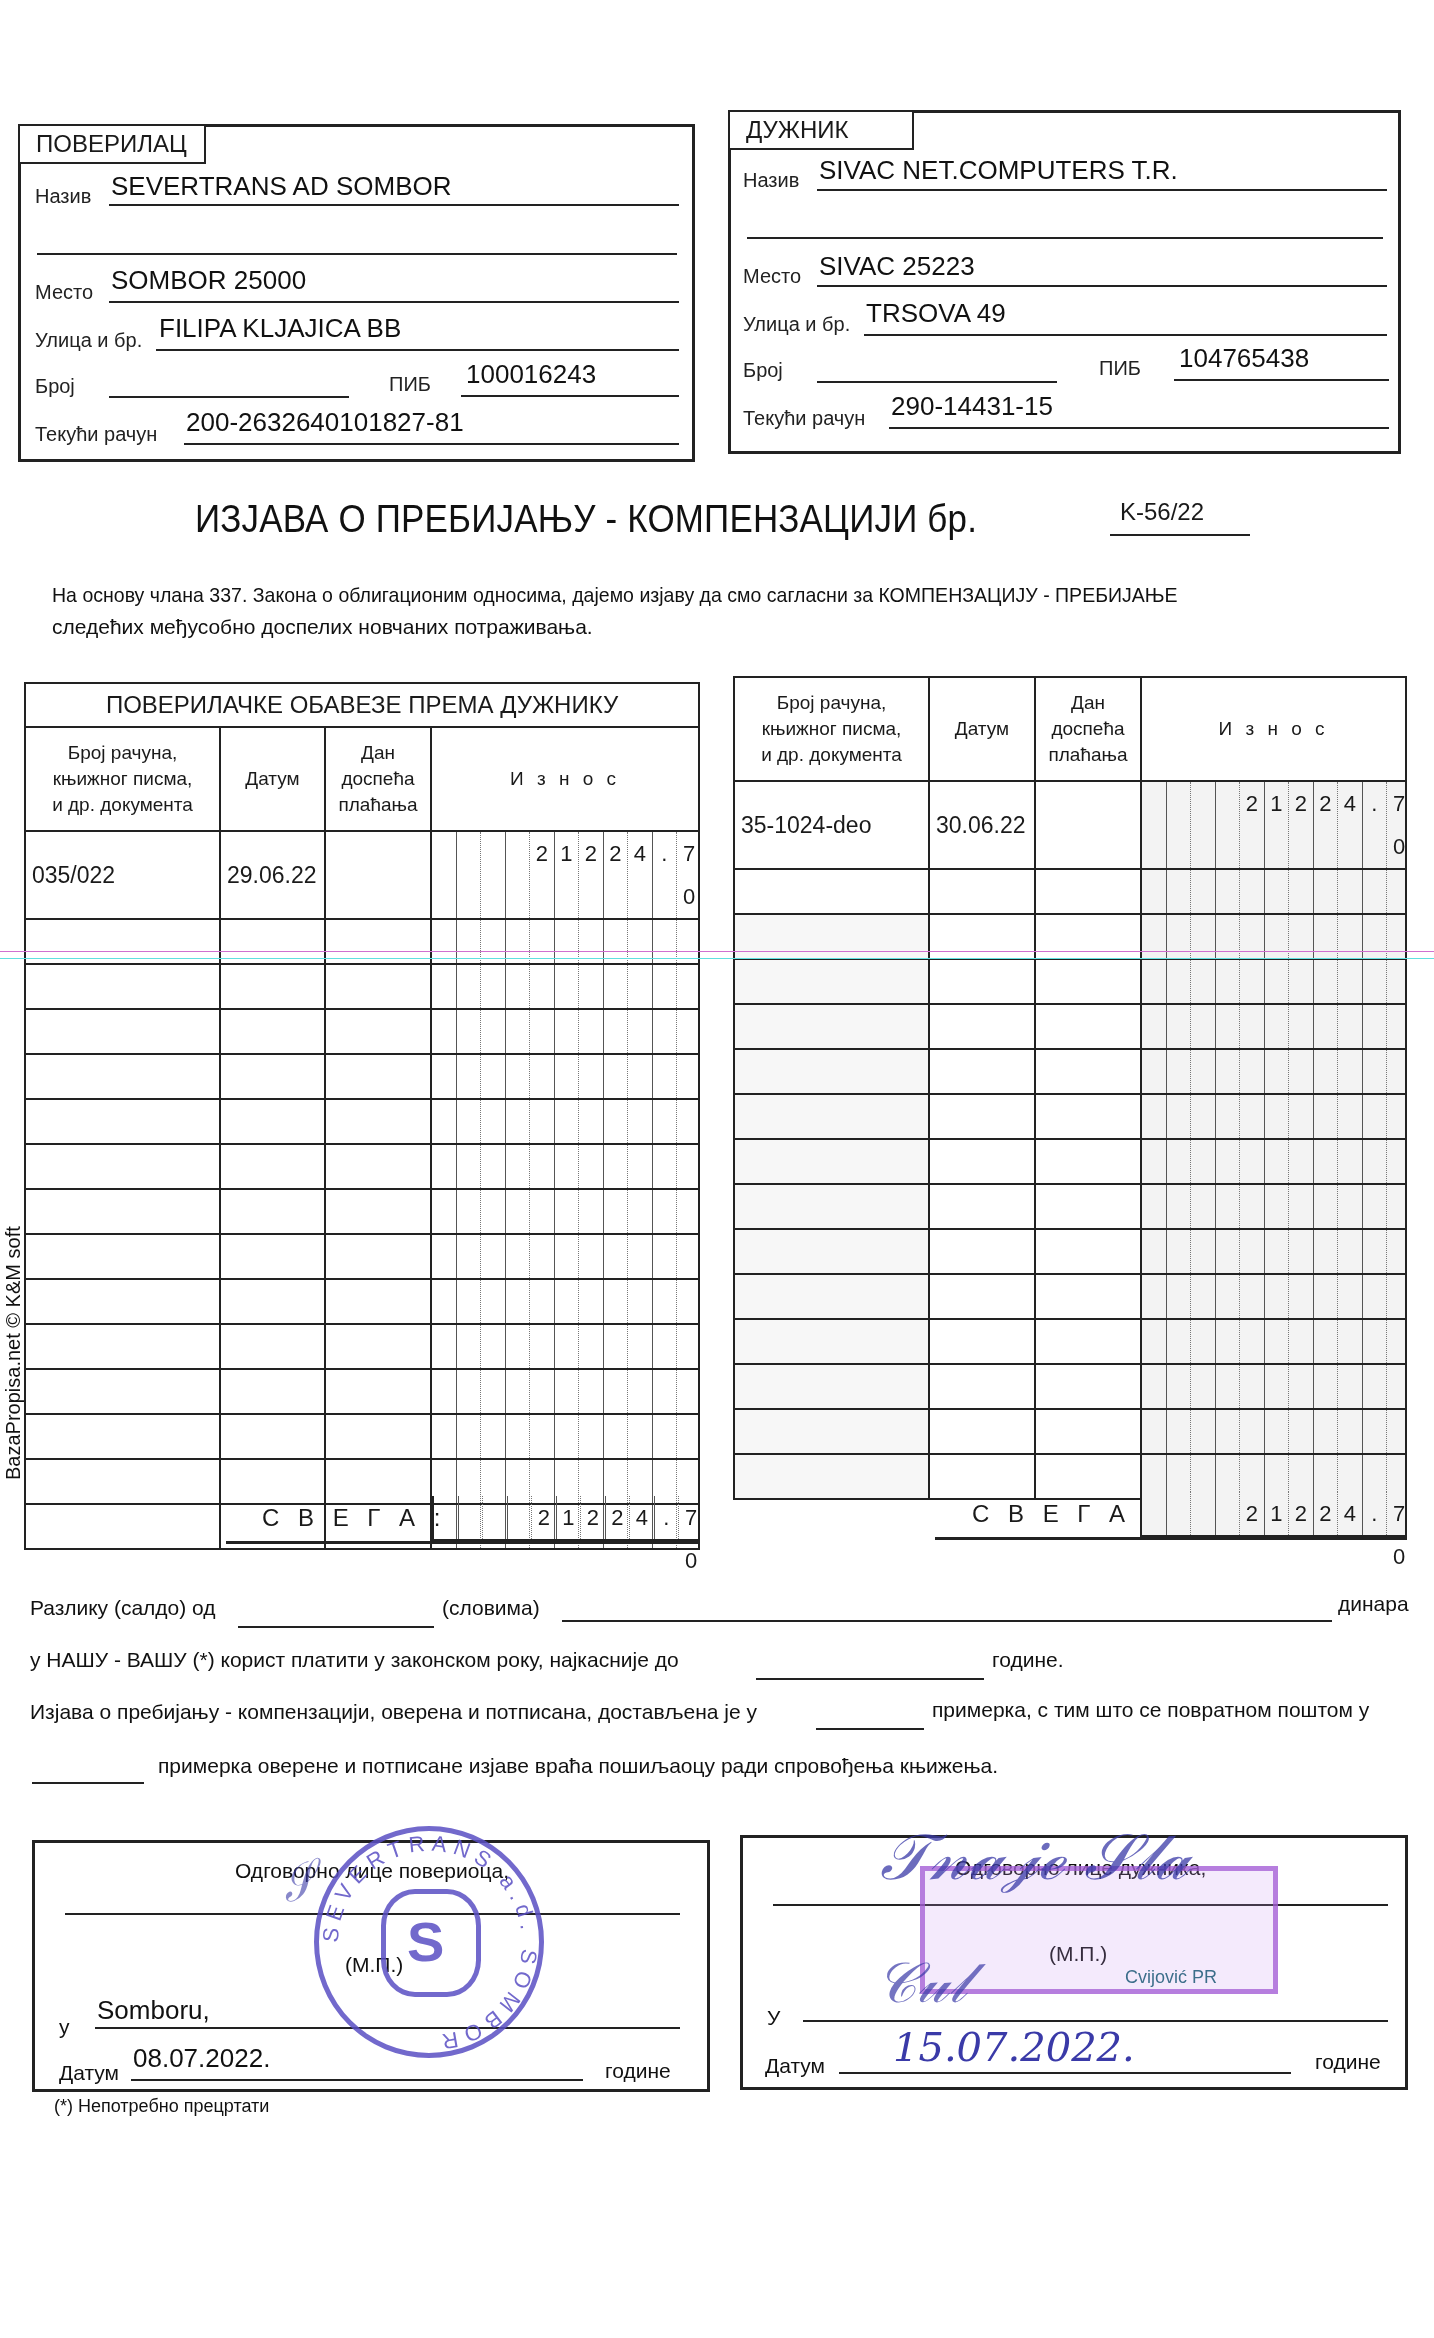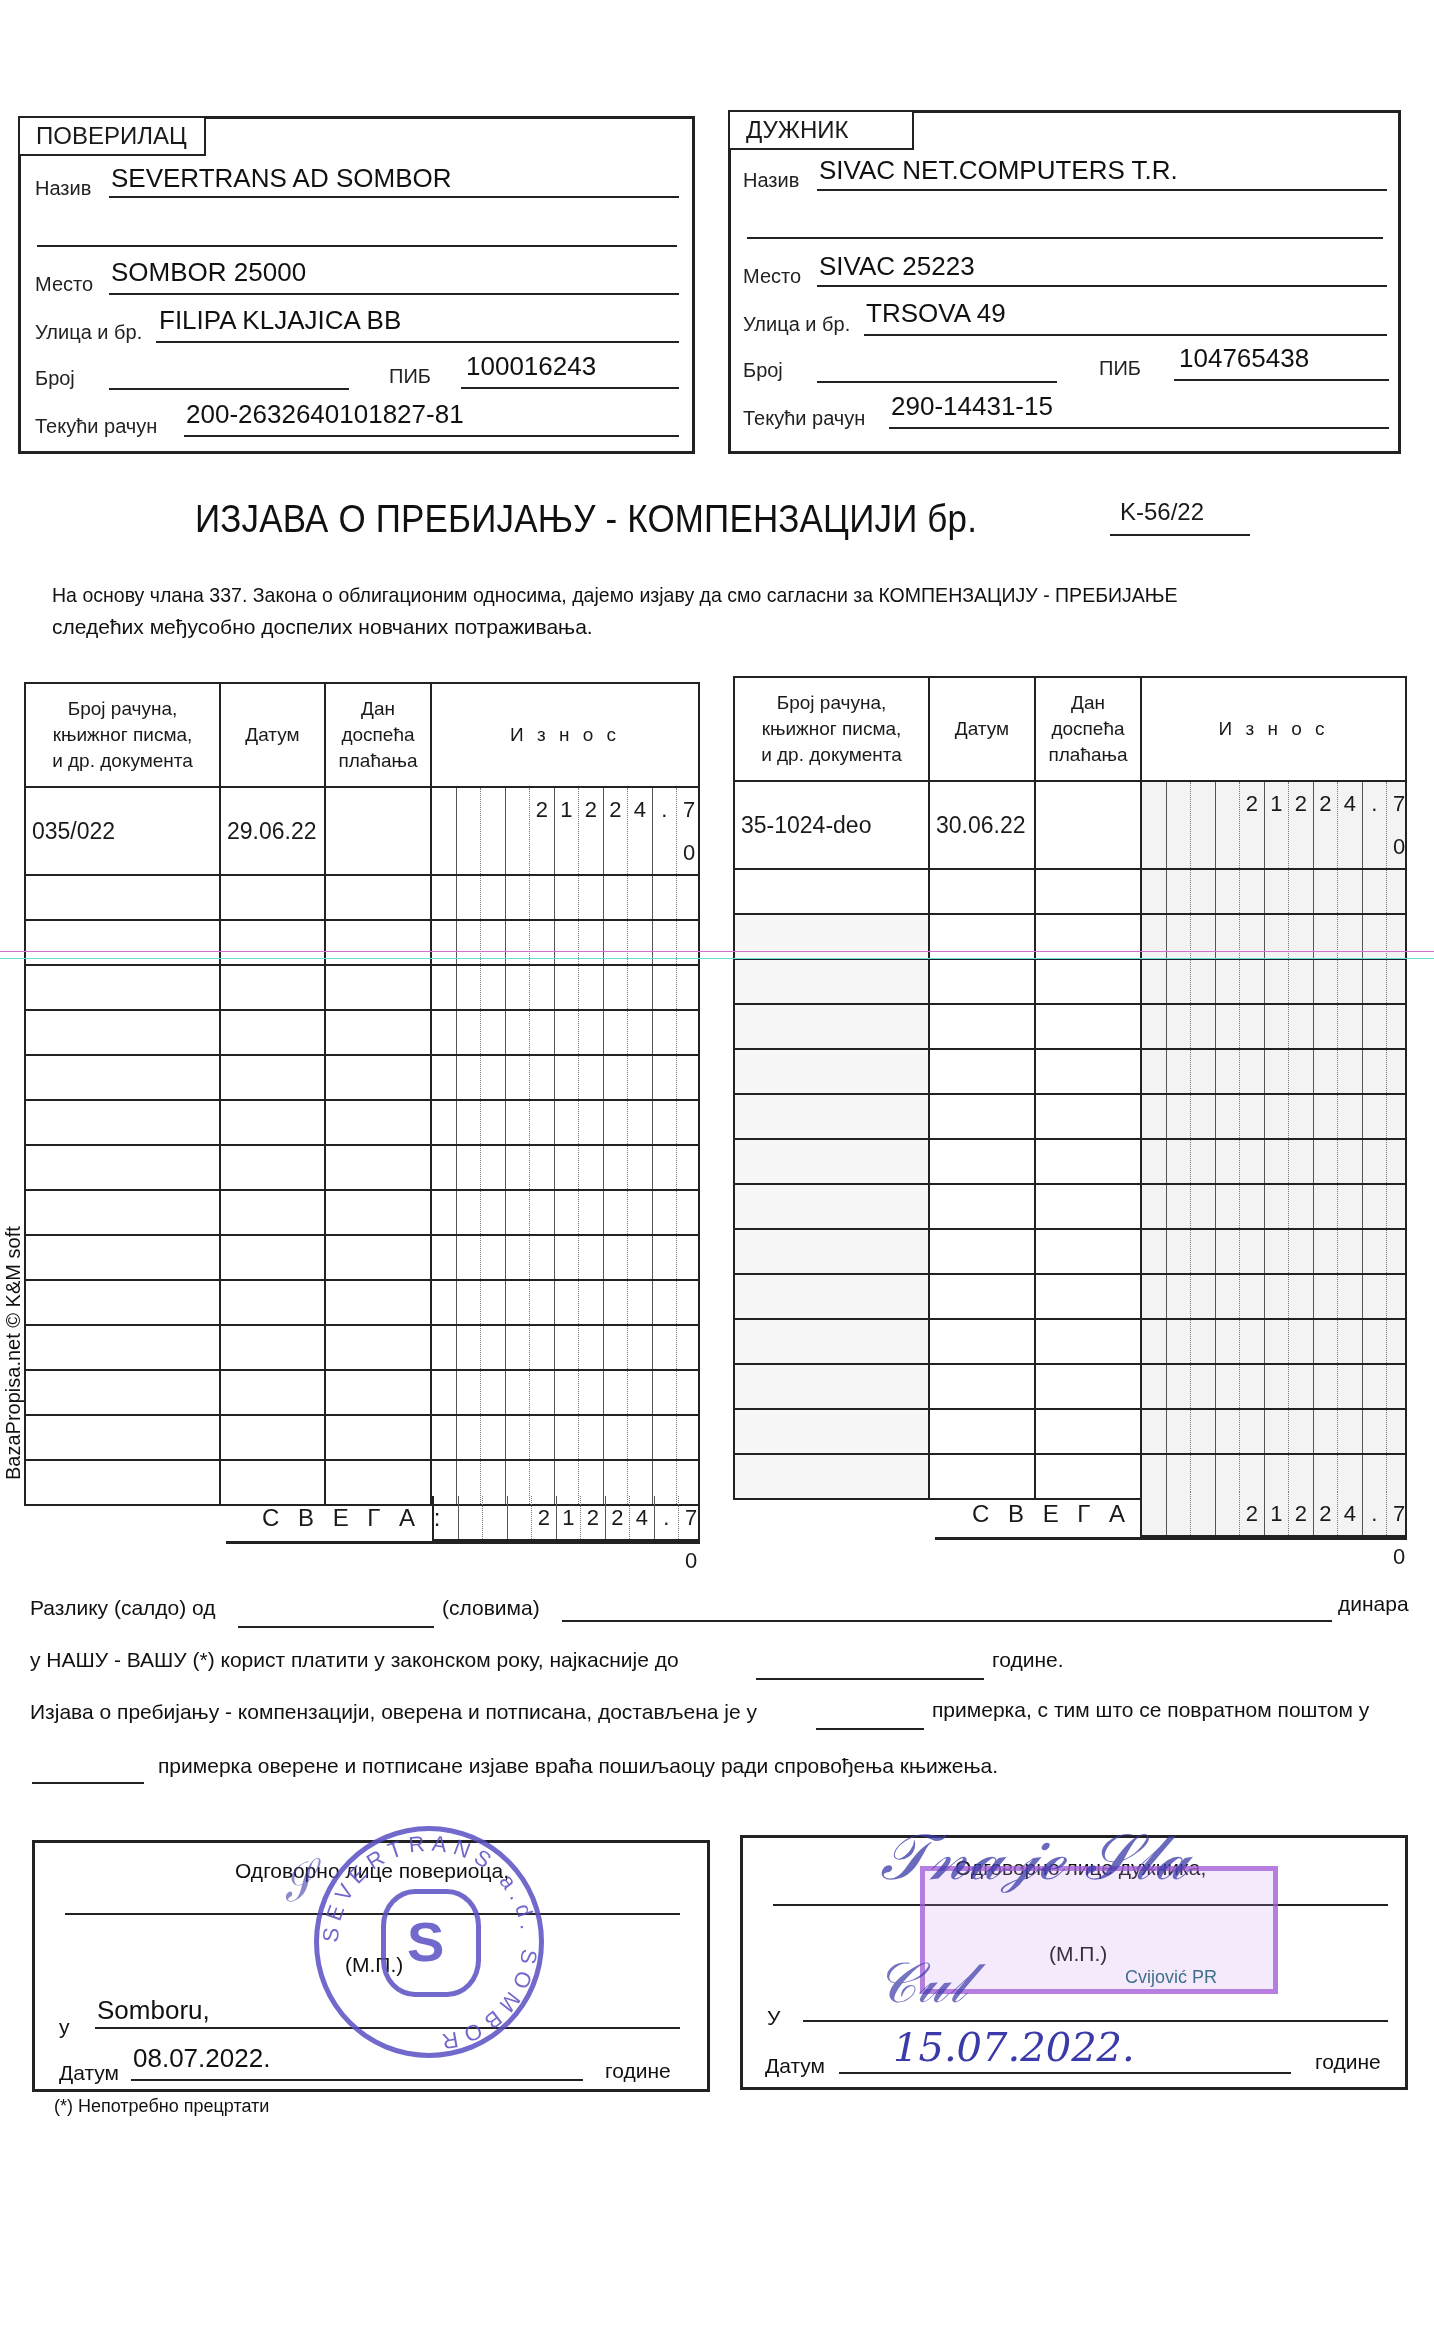--- a/index.html
+++ b/index.html
@@ -55,21 +55,21 @@
     position: absolute; left: 2px; top: 1480px; font-size: 20px; transform: rotate(-90deg);
     transform-origin: left top; white-space: nowrap; color: #111;
   }
   .scan-line-m { position: absolute; left: 0; width: 1434px; height: 1px; background: #d070d0; top: 951px; }
   .scan-line-c { position: absolute; left: 0; width: 1434px; height: 1px; background: #60e0e0; top: 958px; }
   .handwriting { position: absolute; font-family: "DejaVu Serif", serif; font-style: italic; color: #3a3aa8; }
 </style>
 </head>
 <body>
 
-<div class="party" style="left:18px; top:116px; width:677px; height:338px;">
+<div class="party" style="left:18px; top:124px; width:677px; height:338px;">
   <div class="party-tag" style="width:188px;">ПОВЕРИЛАЦ</div>
 
   <div class="field-label" style="left:14px; top:58px;">Назив</div>
   <div class="field-value" style="left:90px; top:44px;">SEVERTRANS AD SOMBOR</div>
   <div class="line" style="left:88px; top:77px; width:570px;"></div>
   <div class="line" style="left:16px; top:126px; width:640px;"></div>
 
   <div class="field-label" style="left:14px; top:154px;">Место</div>
   <div class="field-value" style="left:90px; top:138px;">SOMBOR 25000</div>
   <div class="line" style="left:88px; top:174px; width:570px;"></div>
@@ -126,20 +126,23 @@
 <div class="para" style="left:52px; top:615px;">следећих међусобно доспелих новчаних потраживања.</div>
 
 <table class="grid" id="tbl-left" style="left:24px; top:682px; width:674px;">
   <colgroup>
     <col style="width:195px">
       <col style="width:105px">
       <col style="width:106px">
       <col style="width:268px">
   </colgroup>
   <tbody>
+      <tr>
+    <td colspan="4" class="tbl-title">ПОВЕРИЛАЧКЕ ОБАВЕЗЕ ПРЕМА ДУЖНИКУ</td>
+  </tr>
   <tr>
     <td class="hdr">
       <div>Број рачуна,</div>
       <div>књижног писма,</div>
       <div>и др. документа</div>
     </td>
     <td class="hdr">Датум</td>
     <td class="hdr">
       <div>Дан</div>
       <div>доспећа</div>

